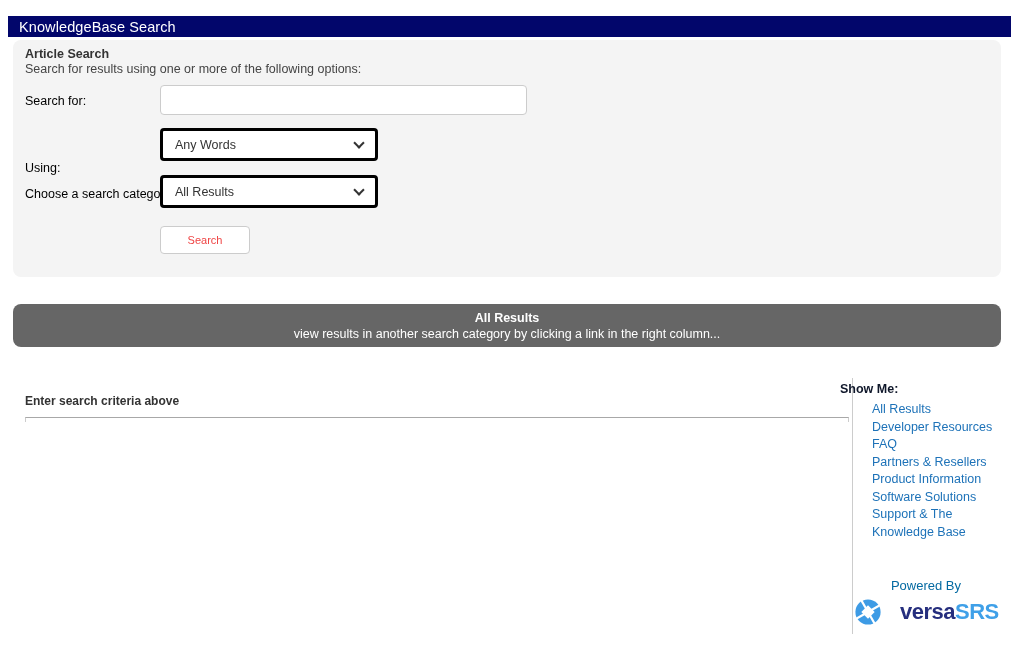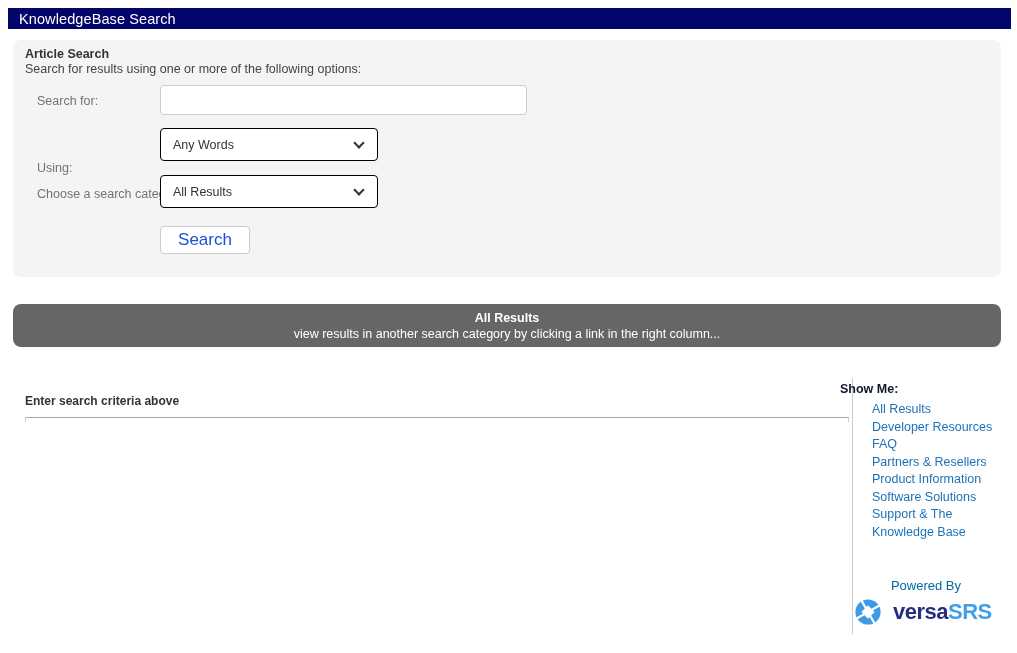--- a/index.html
+++ b/index.html
@@ -2,61 +2,61 @@
 <html style="--header-bg: #02066b; --panel-bg: #f4f4f4; --banner-bg: #666666; --link-color: #1d72b8; --brand-primary-color: #262f7e; --brand-secondary-color: #3fa0e8;"><head>
 <meta charset="utf-8">
 <style>
   * { margin:0; padding:0; box-sizing:border-box; }
   html,body { background:#fff; }
   body { font-family:"Liberation Sans", sans-serif; }
   .page { position:relative; width:1017px; height:653px; background:#fff; overflow:hidden; }
 
   
   .header {
-    position:absolute; left:8px; top:8px; width:1003px; height:21px;
+    position:absolute; left:8px; top:16px; width:1003px; height:21px;
     background:var(--header-bg); color:#fff;
     display:flex; align-items:center; padding-left:11px;
     font-size:14.5px; letter-spacing:0.1px;
   }
 
   
   .panel {
     position:absolute; left:13px; top:40px; width:988px; height:237px;
     background:var(--panel-bg); border-radius:8px;
   }
   .panel-title { position:absolute; left:12px; top:7px; font-size:12.5px; font-weight:bold; color:#333; }
   .panel-subtitle { position:absolute; left:12px; top:22px; font-size:12.5px; color:#444;text-align:right; }
-  .form-label { position:absolute; left:24px; font-size:12.5px; color:#737373; }
+  .form-label { position:absolute; left:12px; font-size:12.5px; color:#000000; }
   .lbl-search-for { top:54px; }
   .lbl-using { top:100px;margin-top:21px; }
   .lbl-category { top:147px; }
 
   .search-input {
     position:absolute; left:147px; top:45px; width:367px; height:30px;
     border:1px solid #ccc; border-radius:4px; background:#fff;
     font-family:inherit; font-size:13px; color:#333; padding:0 10px; outline:none;
   }
   .select-wrap { position:absolute; left:147px; width:218px; height:33px; }
   .select-wrap.row-using { top:88px; }
   .select-wrap.row-category { top:135px; }
   .select-wrap select {
     width:100%; height:100%;
     appearance:none; -webkit-appearance:none; -moz-appearance:none;
-    border:1px solid #000000; border-radius:4px; background:#fff;
+    border:3px solid #000000; border-radius:4px; background:#fff;
     font-family:inherit; font-size:12.5px; color:#333; padding:0 30px 0 12px;
   }
   .chevron {
     position:absolute; right:15px; top:11px; width:8px; height:8px;
     border-right:2px solid #333; border-bottom:2px solid #333;
     transform:rotate(45deg); pointer-events:none;
   }
   .search-btn {
     position:absolute; left:147px; top:186px; width:90px; height:28px;
     border:1px solid #ccc; border-radius:4px; background:#fff;
-    font-family:inherit; font-size:17px; color:#1d4ed8; cursor:pointer;
+    font-family:inherit; font-size:11px; color:#ef4444; cursor:pointer;
   }
 
   
   .banner {
     position:absolute; left:13px; top:304px; width:988px; height:43px;
     background:var(--banner-bg); border-radius:8px; color:#fff;
     display:flex; flex-direction:column; align-items:center; justify-content:center; gap:2px;
   }
   .banner-title { font-size:12.5px; font-weight:bold; }
   .banner-sub { font-size:12.5px;text-align:center; }
@@ -77,21 +77,21 @@
     text-decoration:none; cursor:pointer;
   }
 
   
   .powered-by {
     position:absolute; left:856px; top:578px; width:140px; text-align:center;
     font-size:13px; color:#0369a1;
   }
   .brand-row { position:absolute; left:855px; top:599px; display:flex; align-items:center; }
   .brand-icon { width:26px; height:26px; display:block; }
-  .brand-text { margin-left:12px; font-size:22px; font-weight:bold; letter-spacing:-0.5px; }
+  .brand-text { margin-left:19px; font-size:22px; font-weight:bold; letter-spacing:-0.5px; }
   .brand-versa { color:var(--brand-primary-color); }
   .brand-srs { color:var(--brand-secondary-color); }
 </style>
 </head>
 <body>
 
 <div class="page">
 
   <div class="header">
     <span>KnowledgeBase Search</span>

